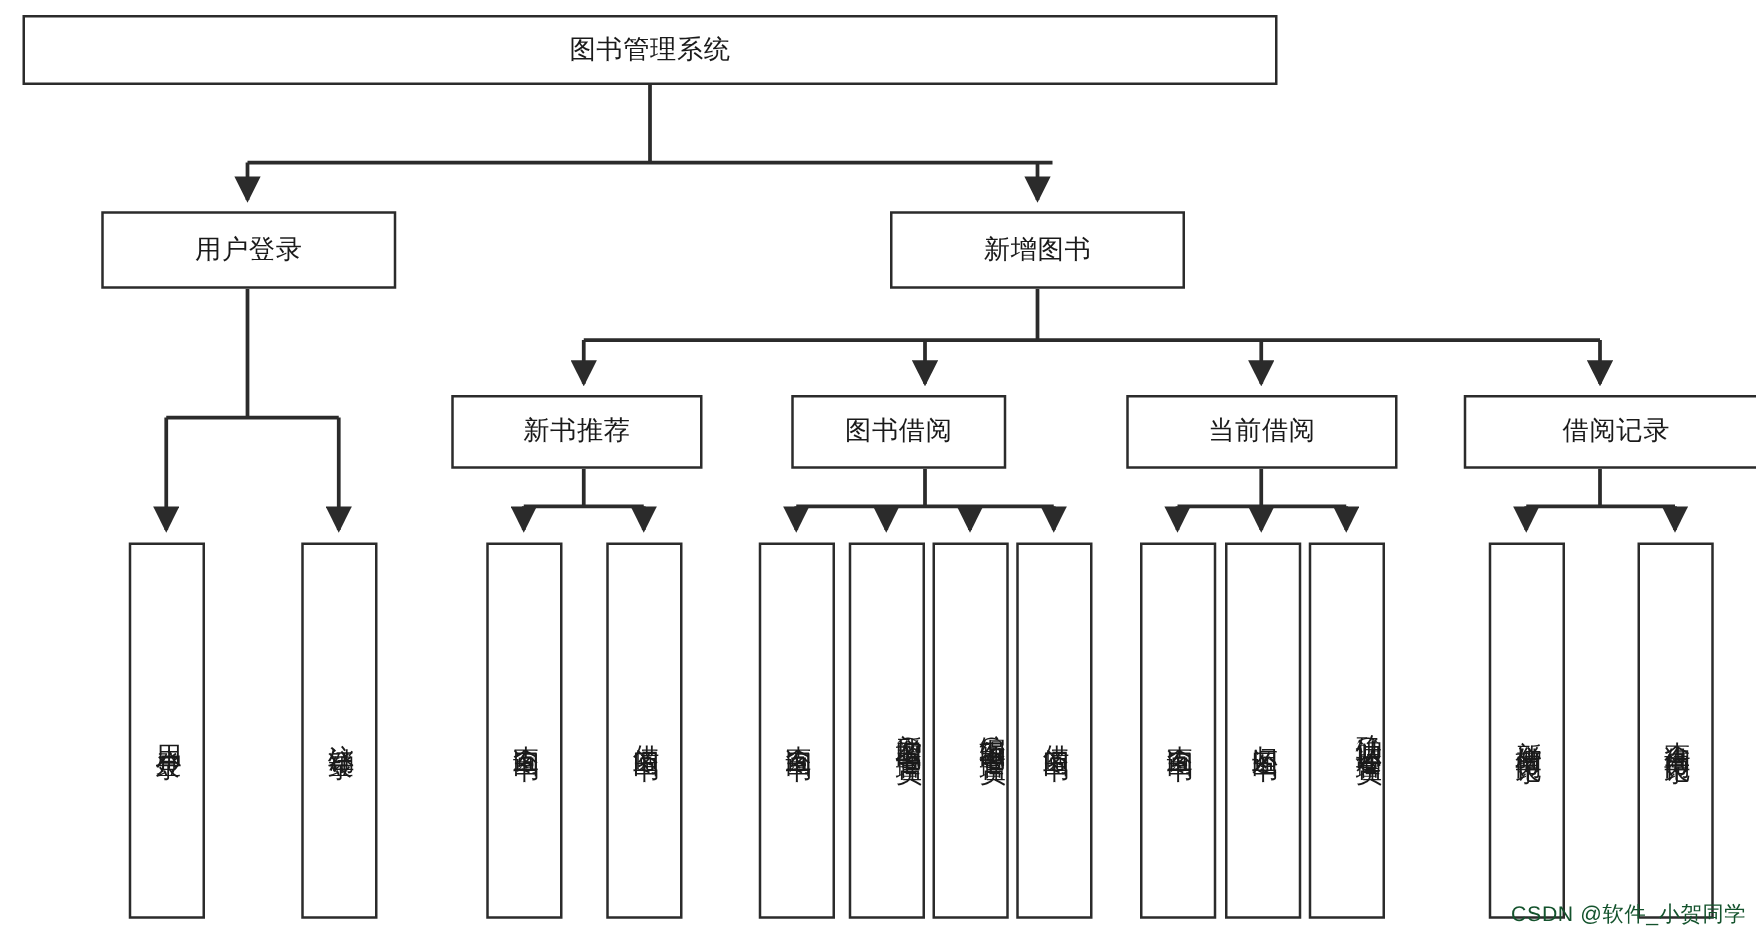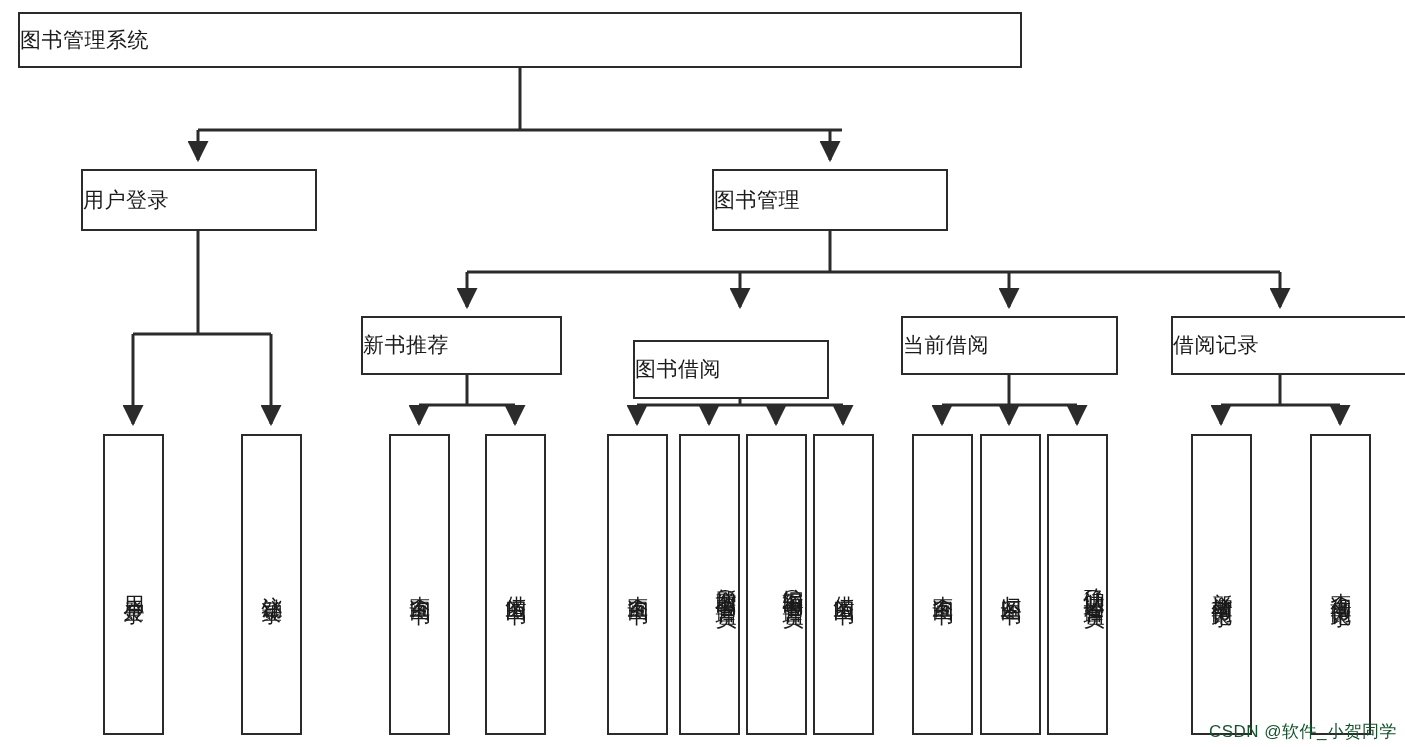--- a/index.html
+++ b/index.html
@@ -25,20 +25,21 @@
     height: 747px;
     pointer-events: none;
   }
   .node {
     position: absolute;
     box-sizing: border-box;
     border: 2px solid #2b2b2b;
     background: #ffffff;
     display: flex;
     align-items: center;
+    justify-content: center;
     color: #1a1a1a;
     line-height: 1.18;
   }
   .node.h {
     font-size: 21px;
     letter-spacing: 0.5px;
   }
   .node.v {
     writing-mode: vertical-rl;
     text-orientation: upright;
@@ -121,27 +122,27 @@
   </svg>
 
   <div class="node h" style="left:18px; top:12px; width:1004px; height:56px;">
     <span>图书管理系统</span>
   </div>
 
   <div class="node h" style="left:81px; top:169px; width:236px; height:62px;">
     <span>用户登录</span>
   </div>
   <div class="node h" style="left:712px; top:169px; width:236px; height:62px;">
-    <span>图书管理</span>
+    <span>新增图书</span>
   </div>
 
   <div class="node h" style="left:361px; top:316px; width:201px; height:59px;">
     <span>新书推荐</span>
   </div>
-  <div class="node h" style="left:633px; top:316px; width:196px; height:59px;margin-top:24px;">
+  <div class="node h" style="left:633px; top:316px; width:172px; height:59px;">
     <span>图书借阅</span>
   </div>
   <div class="node h" style="left:901px; top:316px; width:217px; height:59px;">
     <span>当前借阅</span>
   </div>
   <div class="node h" style="left:1171px; top:316px; width:244px; height:59px;">
     <span>借阅记录</span>
   </div>
 
   <div class="node v mid" style="left:103px; top:434px; width:61px; height:301px;">

